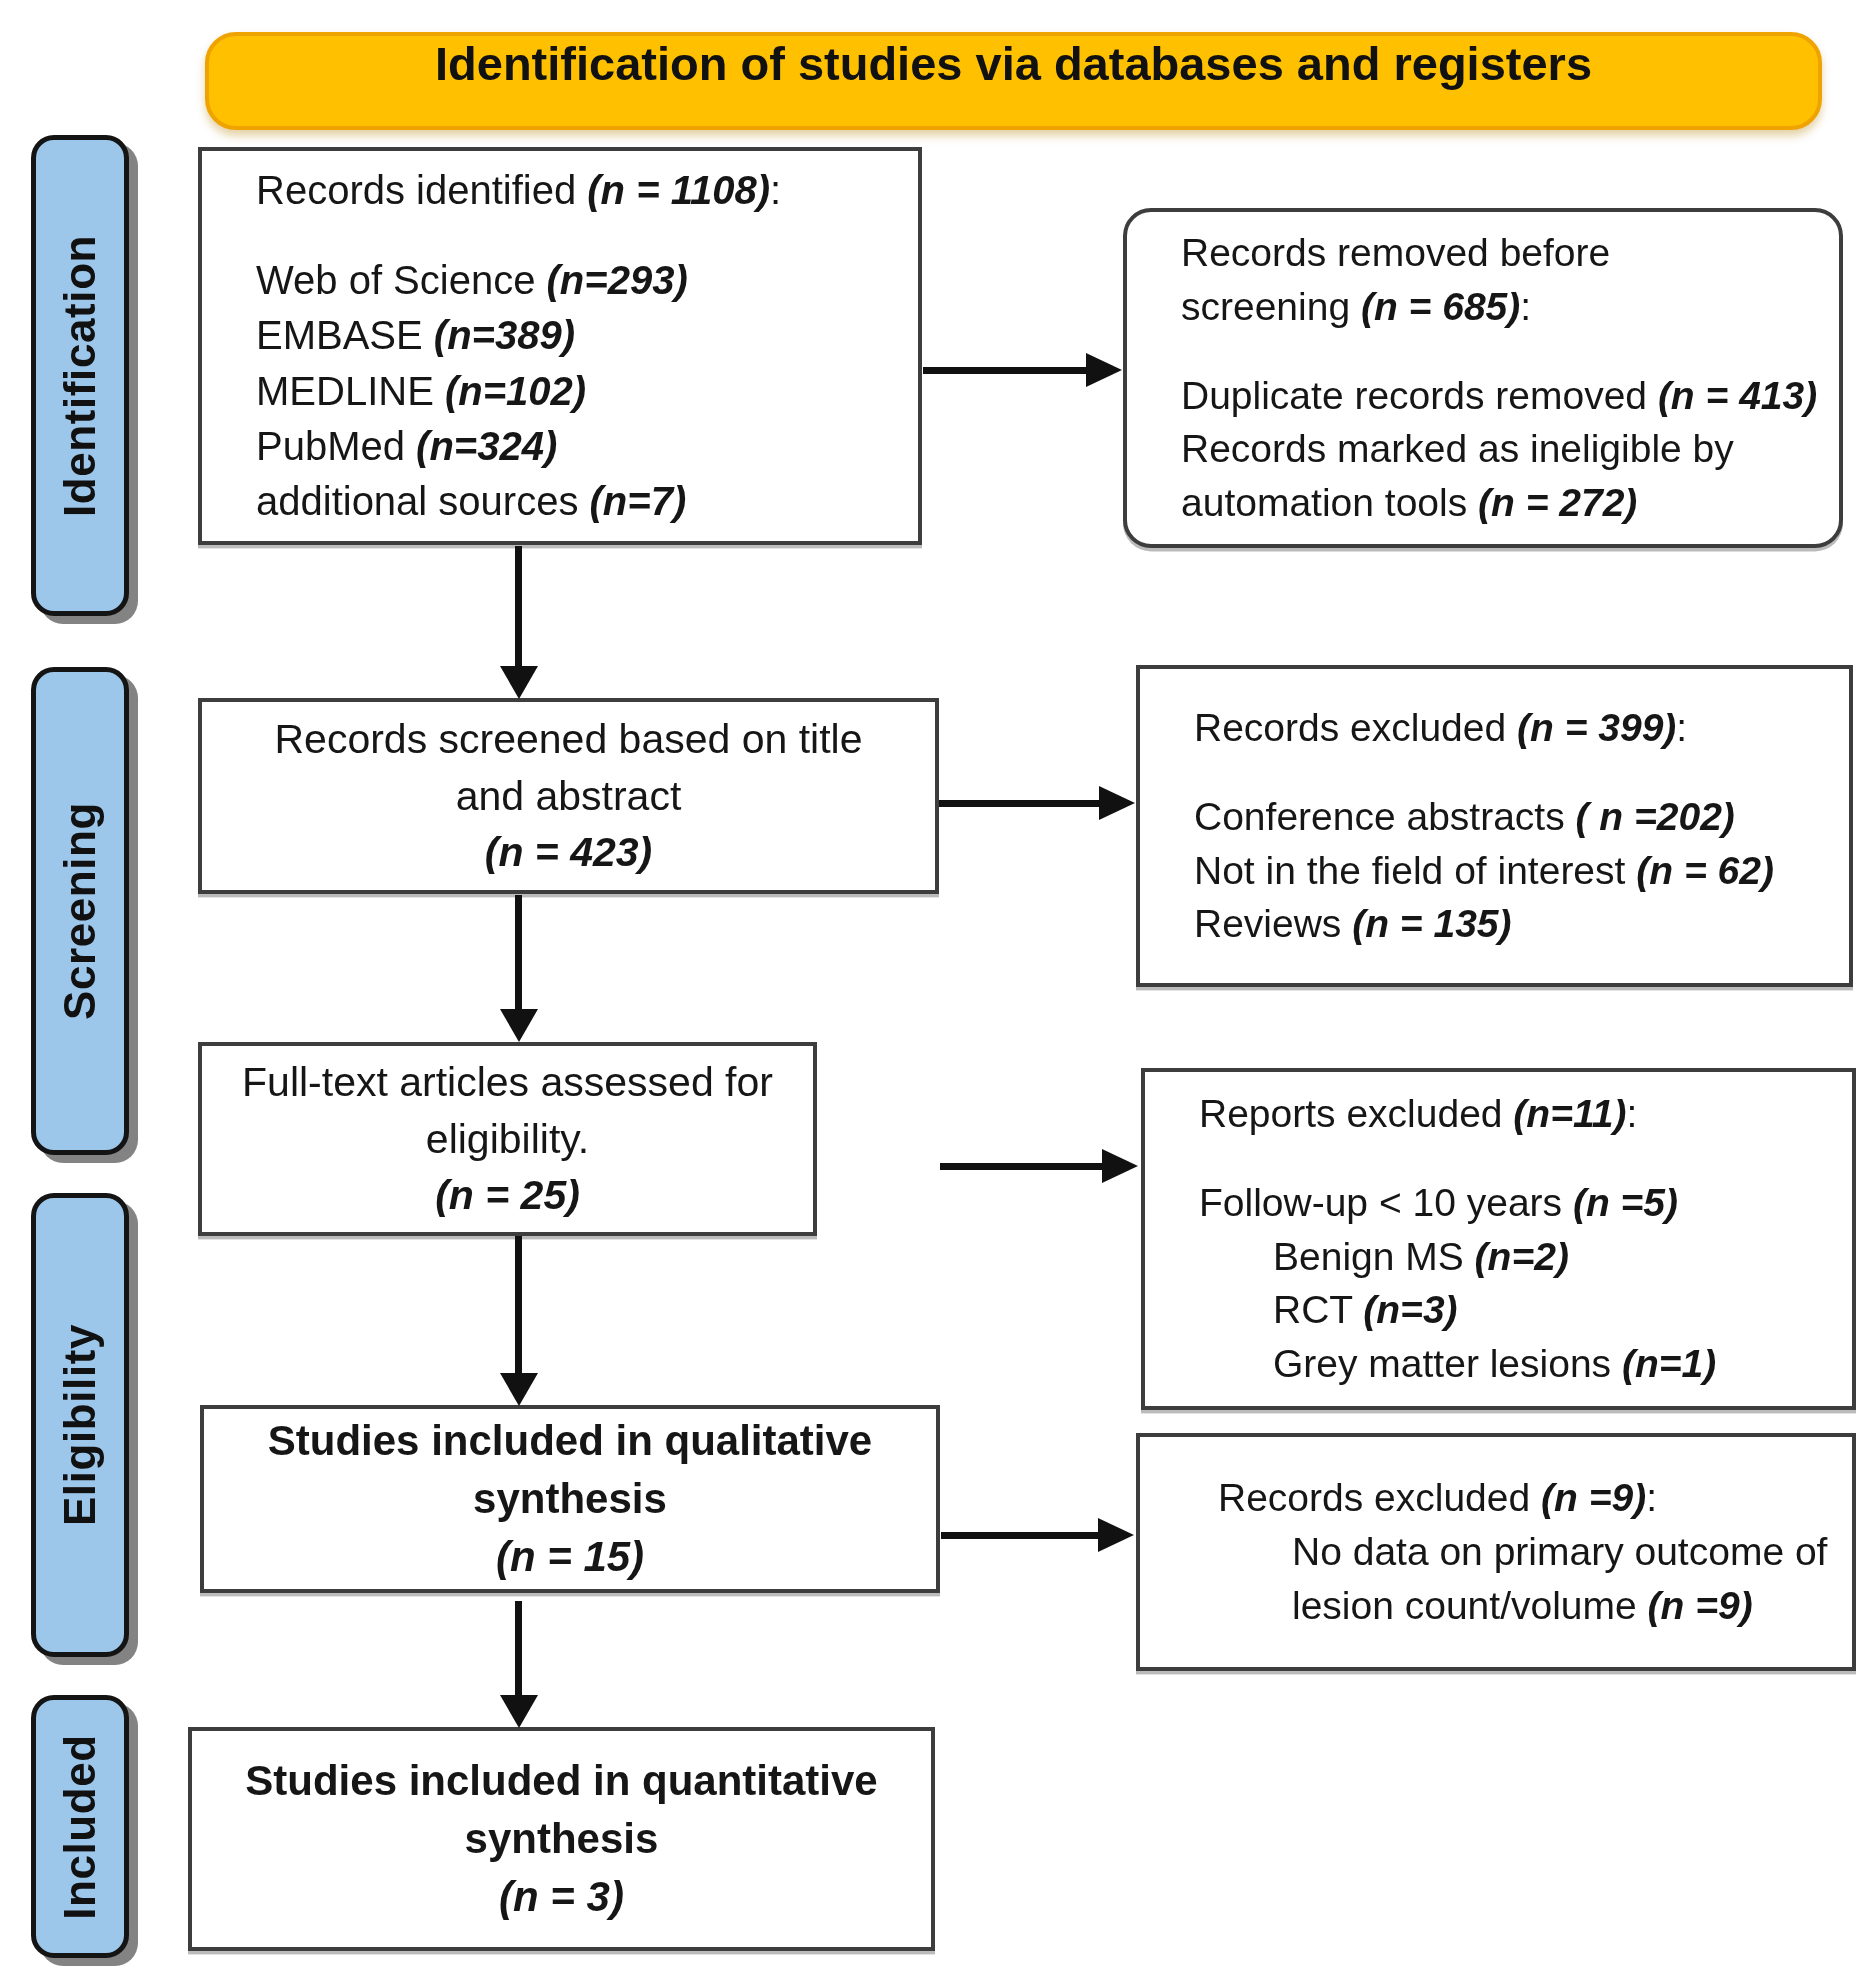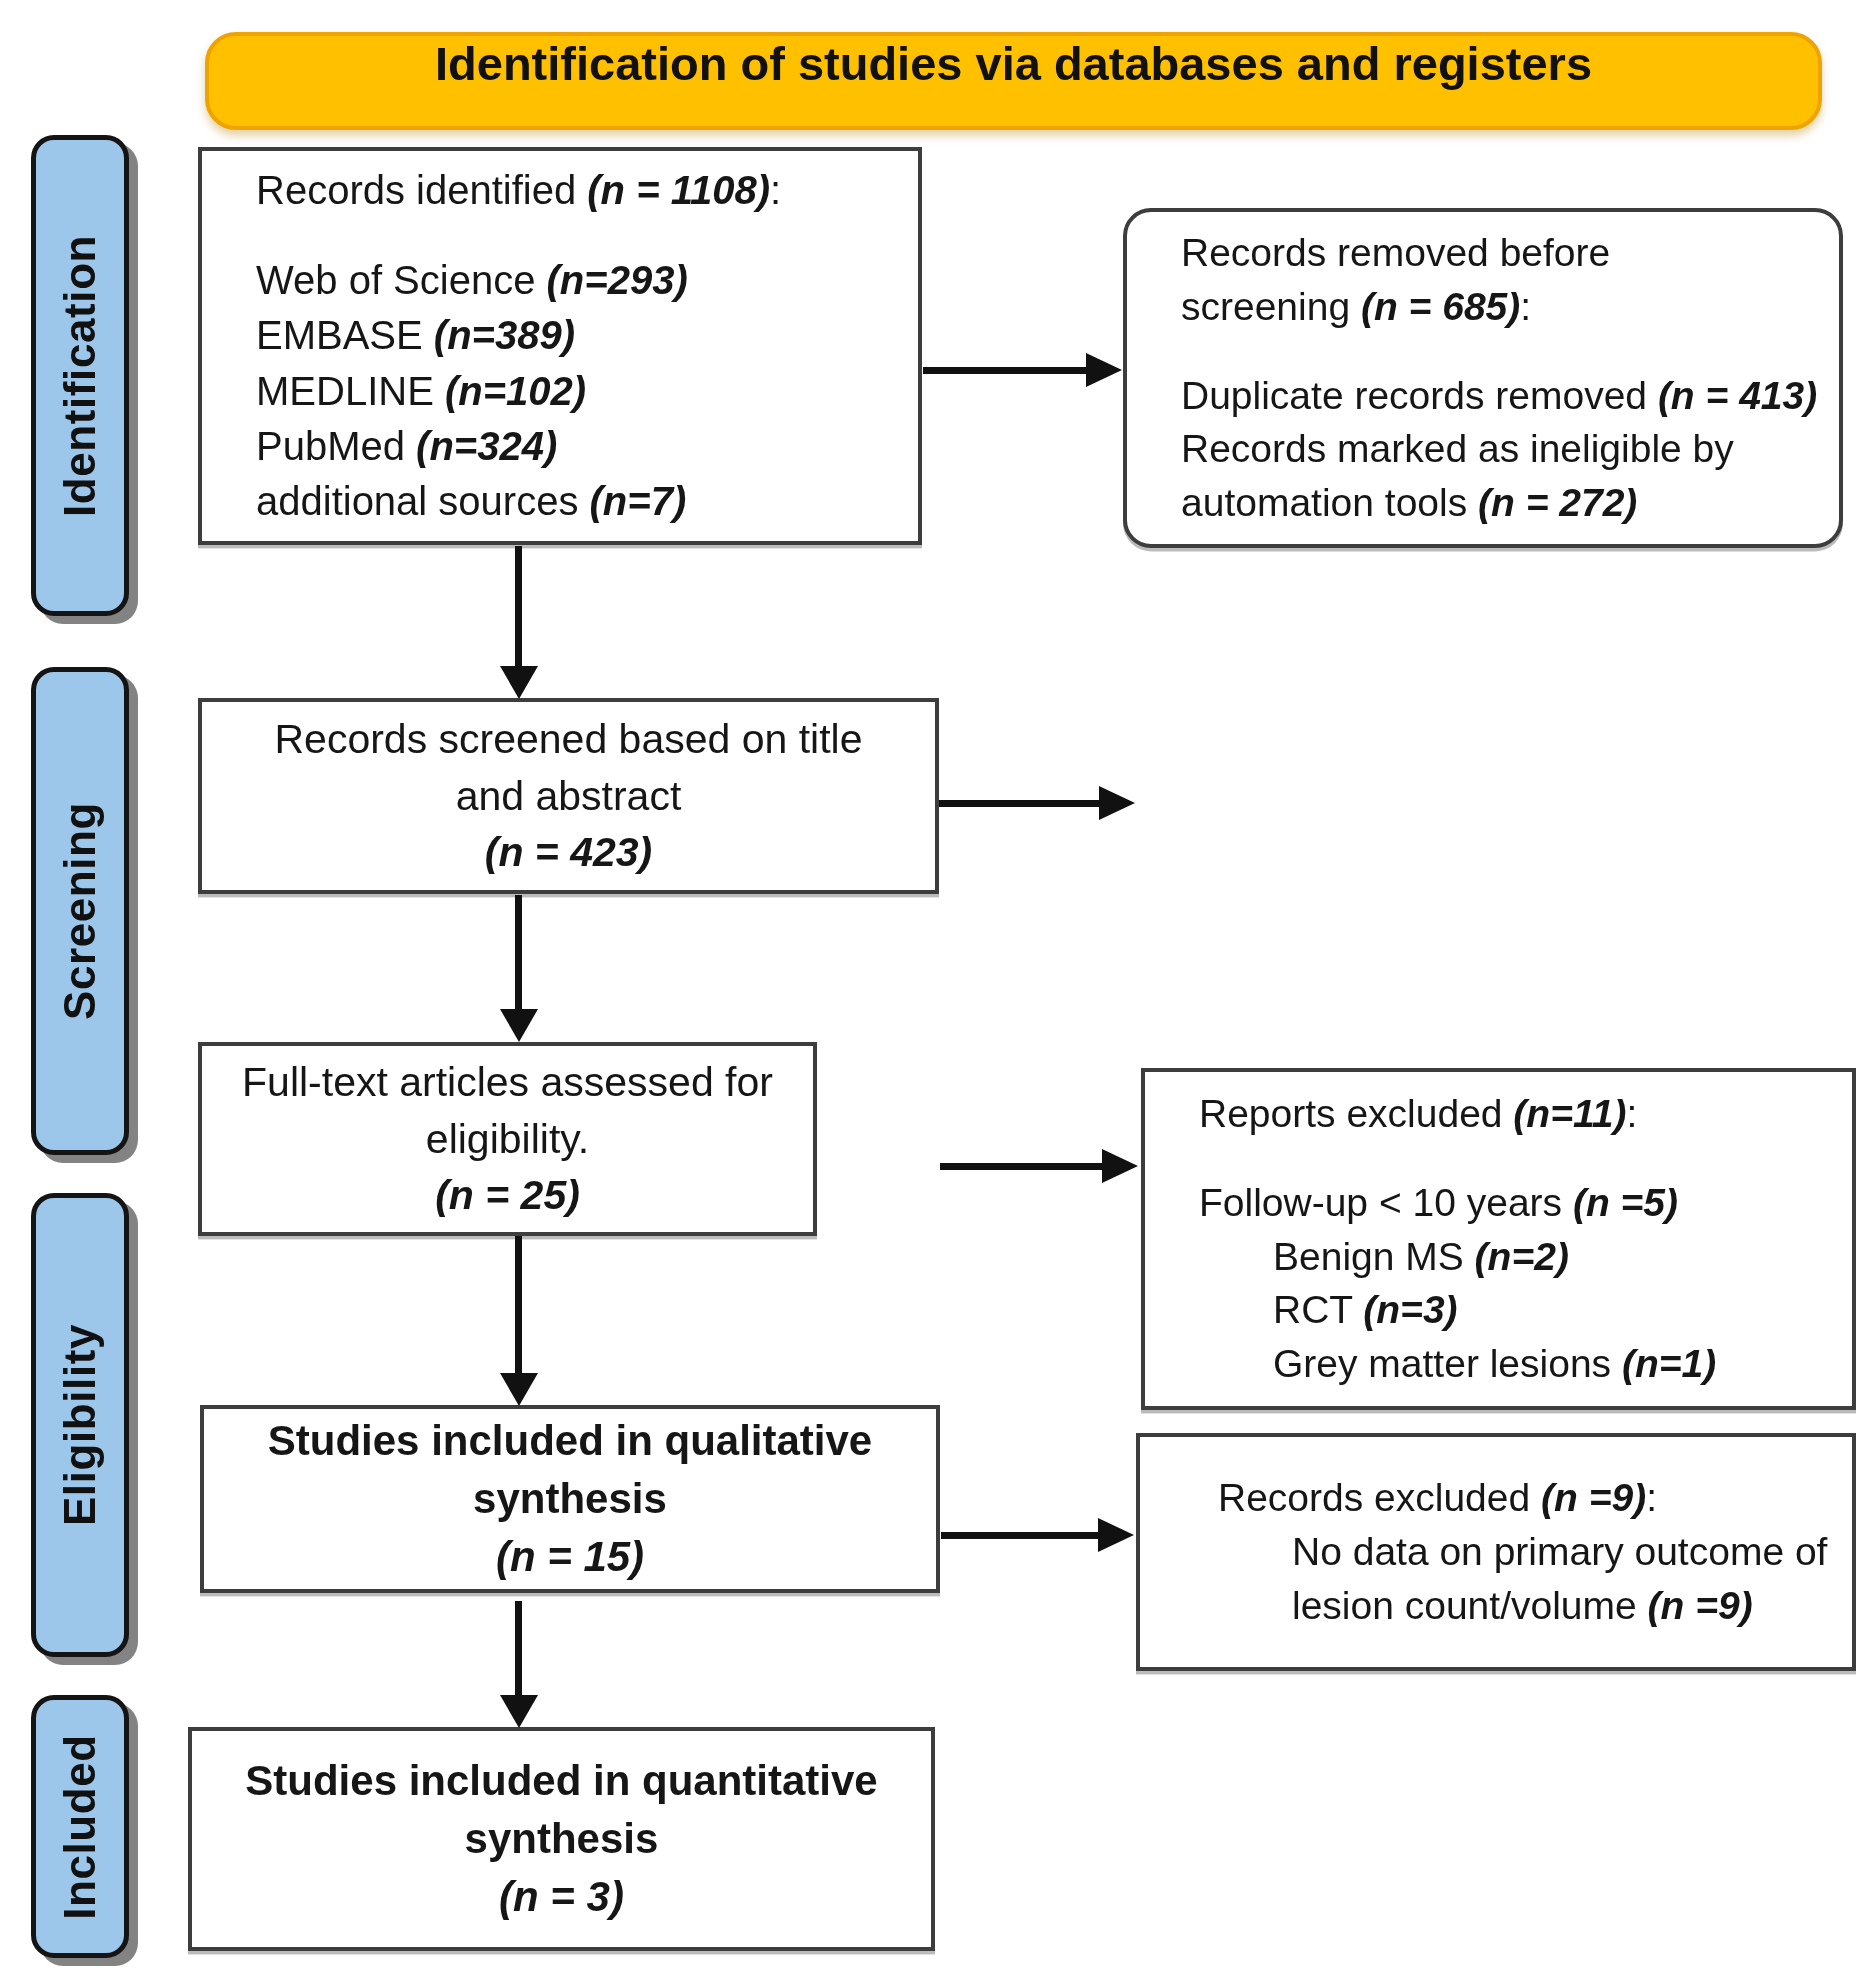--- a/index.html
+++ b/index.html
@@ -166,20 +166,27 @@
     </div>
 
   <div class="box left-align" id="box-removed">
       <div>Records removed before</div>
       <div>screening <span class="nval">(n = 685)</span>:</div>
       <div class="gap"></div>
       <div>Duplicate records removed <span class="nval">(n = 413)</span></div>
       <div>Records marked as ineligible by</div>
       <div>automation tools <span class="nval">(n = 272)</span></div>
     </div>
+  <div class="box left-align" id="box-excluded-records">
+      <div>Records excluded <span class="nval">(n = 399)</span>:</div>
+      <div class="gap"></div>
+      <div>Conference abstracts <span class="nval">( n =202)</span></div>
+      <div>Not in the field of interest <span class="nval">(n = 62)</span></div>
+      <div>Reviews <span class="nval">(n = 135)</span></div>
+    </div>
   <div class="box left-align" id="box-excluded-reports">
       <div>Reports excluded <span class="nval">(n=11)</span>:</div>
       <div class="gap"></div>
       <div>Follow-up &lt; 10 years <span class="nval">(n =5)</span></div>
       <div class="indent">Benign MS <span class="nval">(n=2)</span></div>
       <div class="indent">RCT <span class="nval">(n=3)</span></div>
       <div class="indent">Grey matter lesions <span class="nval">(n=1)</span></div>
     </div>
   <div class="box left-align" id="box-excluded-primary">
       <div>Records excluded <span class="nval">(n =9)</span>:</div>

